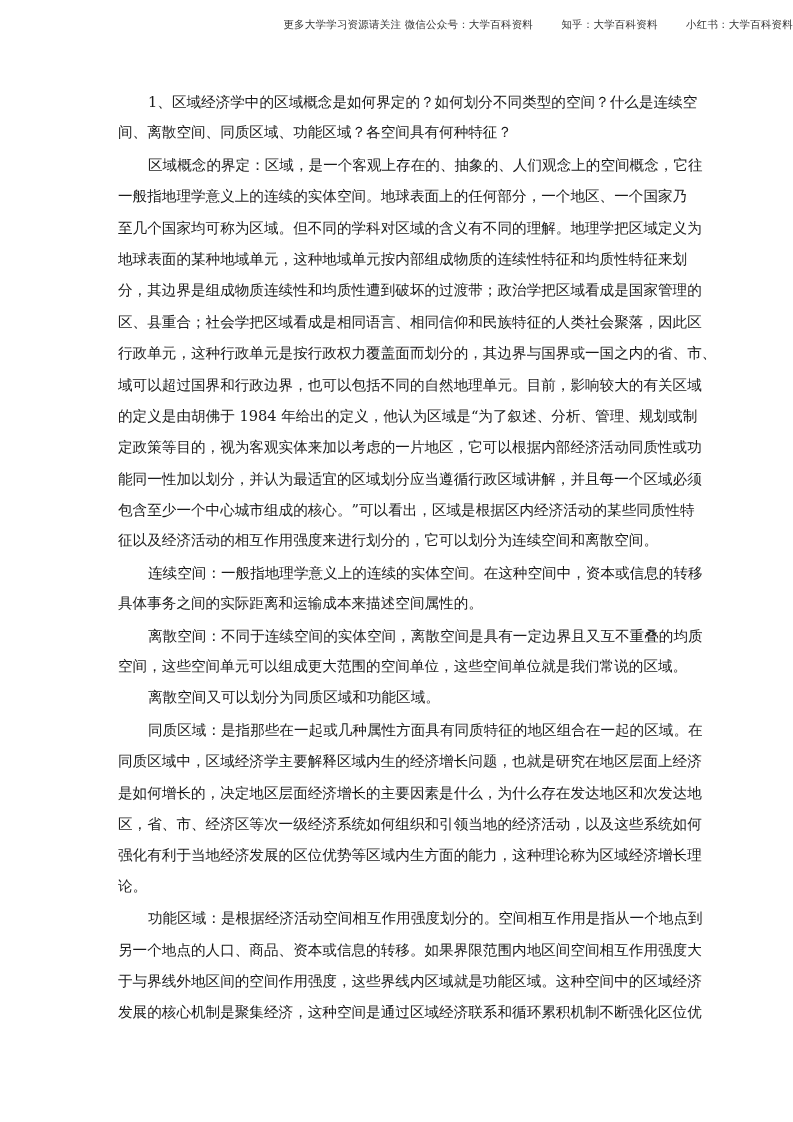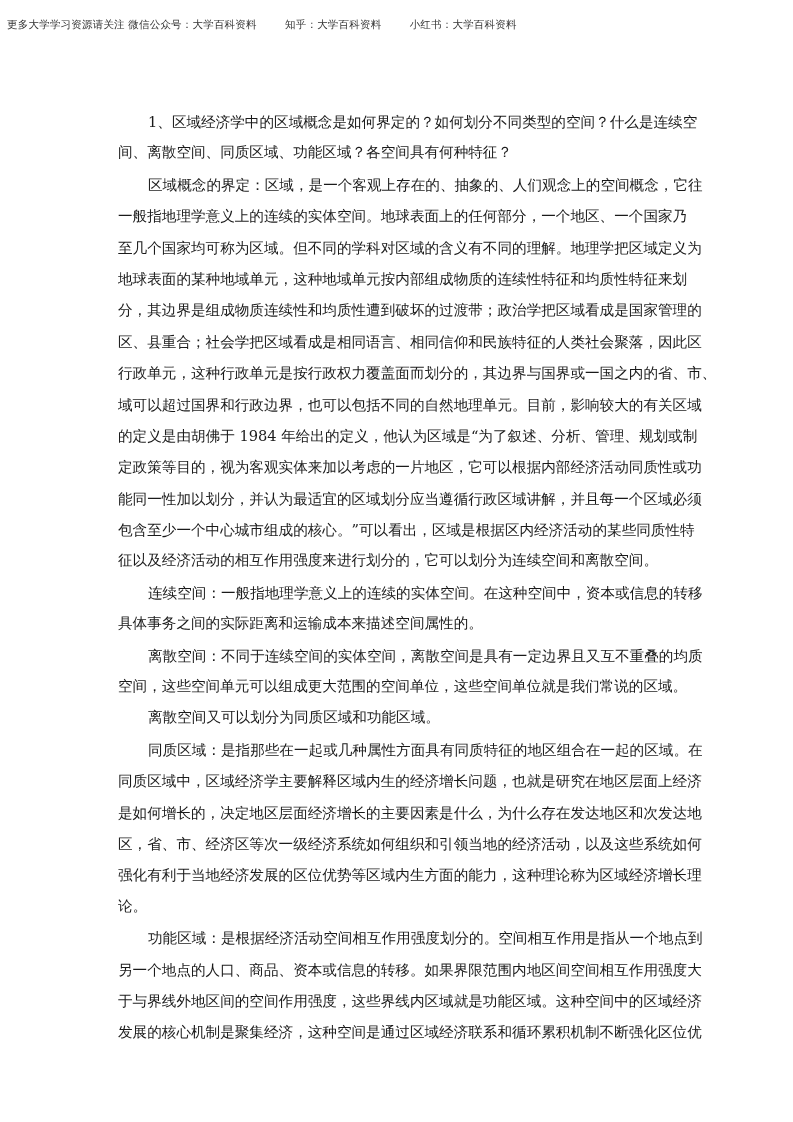--- a/index.html
+++ b/index.html
@@ -1,21 +1,21 @@
 <!DOCTYPE html>
 <html><head>
 <meta charset="utf-8">
 <style>
   html, body { margin: 0; padding: 0; background: #ffffff; }
   body { width: 793px; height: 1122px; position: relative; overflow: hidden;
          font-family: "DejaVu Serif", "Liberation Serif", serif; color: #1a1a1a; }
-  .header { position: absolute; top: 6px; left: 0; width: 793px; text-align: left;
+  .header { position: absolute; top: 6px; left: 0; width: 793px; text-align: right;
             font-size: 10.5px; color: #333; white-space: pre; letter-spacing: 0.2px; }
   .header span { margin: 0 0; }
-  .content { position: absolute; left: 118px; top: 86px; width: 564px; margin-top: 20px; }
+  .content { position: absolute; left: 118px; top: 86px; width: 564px; }
   .line { height: 31.4px; line-height: 31.4px; font-size: 14.6px; white-space: nowrap;
           text-align: justify; text-align-last: justify; overflow: visible; }
   .line.last { text-align-last: left; font-family: Liberation Serif, serif; }
   .indent { padding-left: 30px; }
 </style>
 </head>
 <body>
 
 <div class="header">
   <span>更多大学学习资源请关注 微信公众号：大学百科资料</span><span>        </span><span>知乎：大学百科资料</span><span>        </span><span>小红书：大学百科资料</span>

